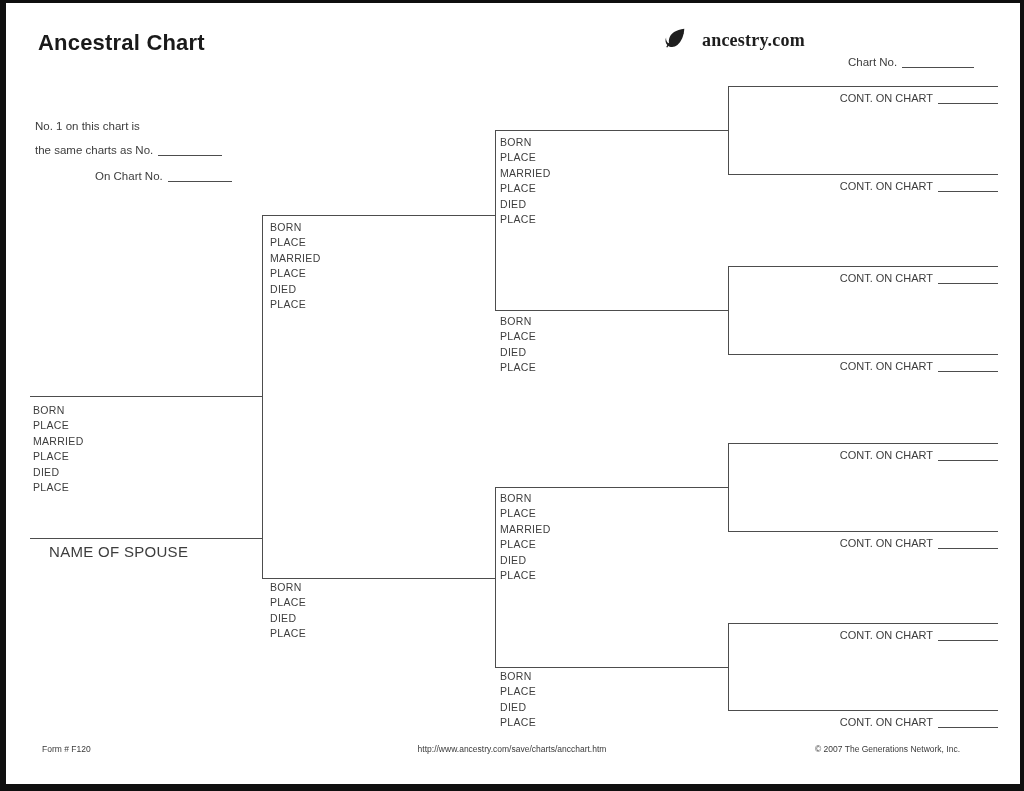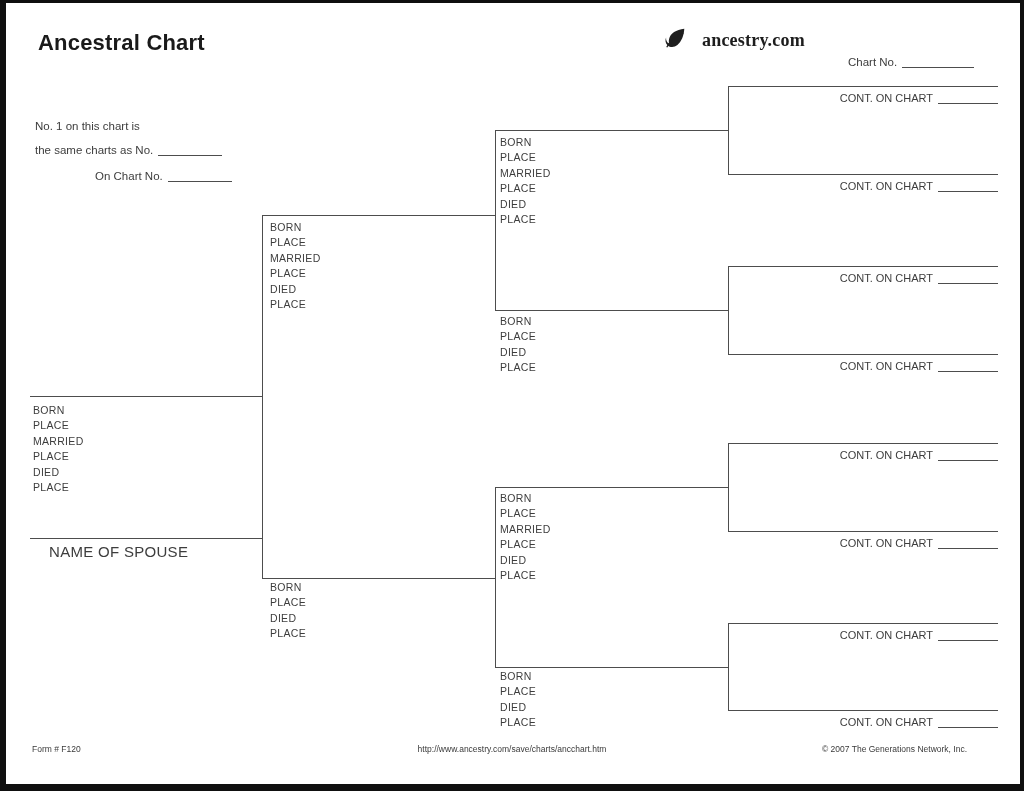--- a/index.html
+++ b/index.html
@@ -183,15 +183,15 @@
 <div class="hline" style="left:728px;top:623px;width:270px"></div>
 <div class="cont-row" style="top:629px">
   <span>CONT. ON CHART</span><span class="blank"></span>
 </div>
 
 <div class="hline" style="left:728px;top:710px;width:270px"></div>
 <div class="cont-row" style="top:716px">
   <span>CONT. ON CHART</span><span class="blank"></span>
 </div>
 
-<div class="footer-txt" style="left:32px">Form # F120</div>
+<div class="footer-txt" style="left:42px">Form # F120</div>
 <div class="footer-txt" style="left:512px;transform:translateX(-50%)">http://www.ancestry.com/save/charts/ancchart.htm</div>
-<div class="footer-txt" style="right:57px">© 2007 The Generations Network, Inc.</div>
+<div class="footer-txt" style="right:64px">© 2007 The Generations Network, Inc.</div>
 
 </body></html>

